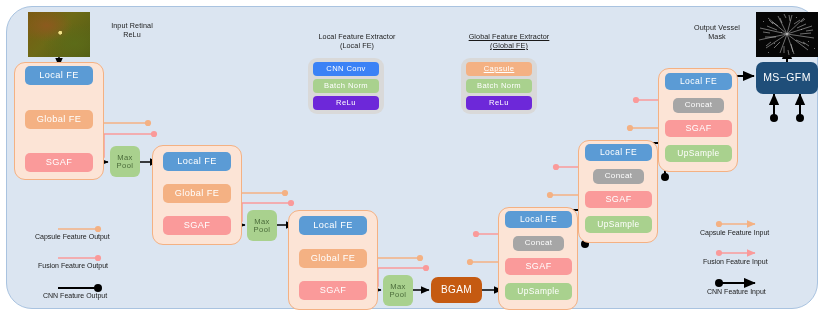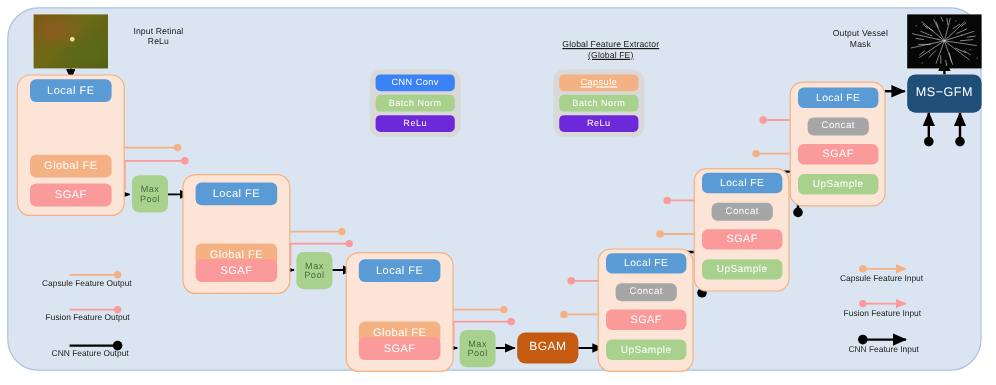--- a/index.html
+++ b/index.html
@@ -17,21 +17,21 @@
 
   
   .node{position:absolute;box-sizing:border-box;display:flex;
         align-items:center;justify-content:center;text-align:center;
         color:#ffffff;line-height:1.05;letter-spacing:.4px;}
 
   .stage{position:absolute;box-sizing:border-box;
          background:#fce4d6;border:1.3px solid #f4b183;border-radius:11px;}
 
   .b-local   {background:#5b9bd5;border-radius:5px;}
-  .b-global  {background:#f4b183;border-radius:5px;margin-top:19px;}
+  .b-global  {background:#f4b183;border-radius:5px;}
   .b-sgaf    {background:#fa9a9a;border-radius:5px;}
   .b-pool    {background:#a9d18e;border-radius:6px;color:#4a6b3a;}
   .b-up      {background:#a9d18e;border-radius:5px;}
   .b-concat  {background:#a6a6a6;border-radius:5px;}
   .b-bgam    {background:#c55a11;border-radius:7px;}
   .b-msgfm   {background:#1f4e79;border-radius:7px;}
   .b-cnn     {background:#3b82f6;border-radius:4px;text-align:center;}
   .b-bn      {background:#a9d18e;border-radius:4px;}
   .b-relu    {background:#6d28d9;border-radius:4px;}
   .b-caps    {background:#f4b183;border-radius:4px;text-decoration:underline;}
@@ -199,20 +199,24 @@
         <rect x="58" y="36" width="1" height="1"></rect>
           <rect x="25" y="20" width="1" height="1"></rect>
       </g>
     </svg>
   </div>
   <div class="cap" style="left:680px;top:24px;width:74px;">
     <span>Output  Vessel</span><br>
     <span>Mask</span>
   </div>
 
+  <div class="cap" style="left:297px;top:33px;width:120px;">
+    <span>Local  Feature  Extractor</span><br>
+    <span>(Local  FE)</span>
+  </div>
   <div class="legendbox" style="left:308px;top:58px;width:76px;height:56px;"></div>
   <div class="node b-cnn" style="left:313px;top:62px;width:66px;height:14px;font-size:7.6px;">CNN  Conv</div>
   <div class="node b-bn" style="left:313px;top:79px;width:66px;height:14px;font-size:7.6px;">Batch  Norm</div>
   <div class="node b-relu" style="left:313px;top:96px;width:66px;height:14px;font-size:7.6px;">ReLu</div>
 
   <div class="cap" style="left:447px;top:33px;width:124px;text-decoration:underline;">
     <span>Global  Feature  Extractor</span><br>
     <span>(Global  FE)</span>
   </div>
   <div class="legendbox" style="left:461px;top:58px;width:76px;height:56px;"></div>

